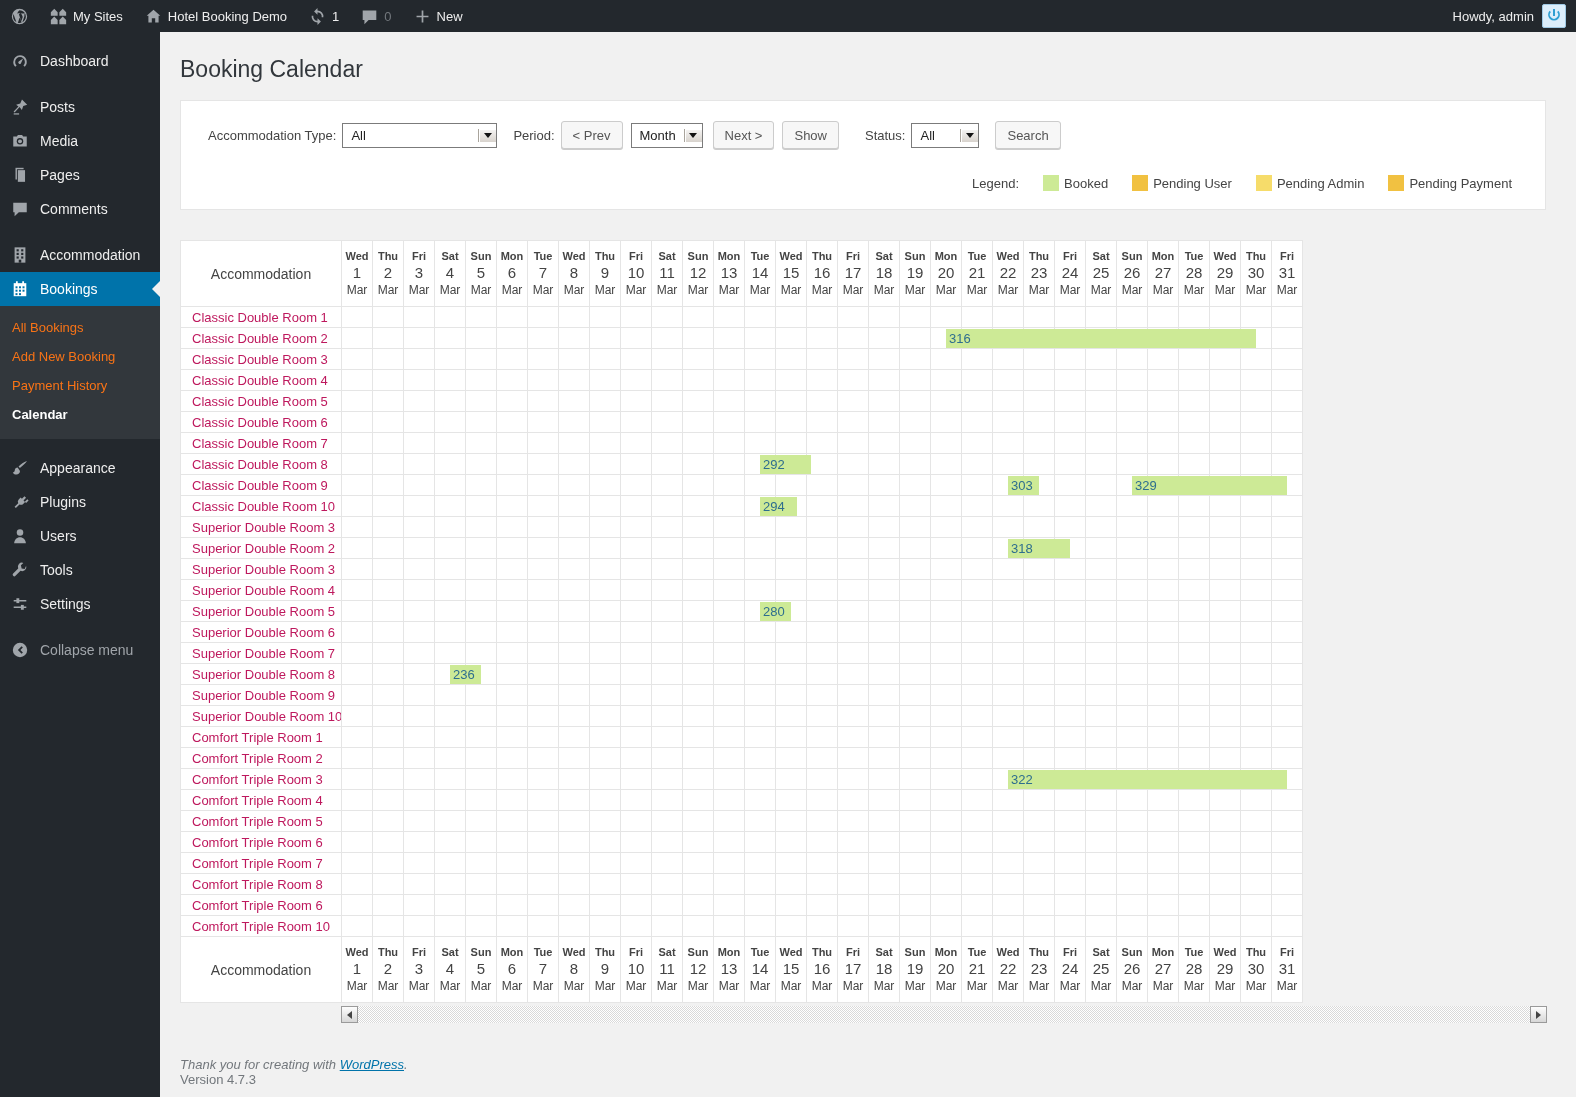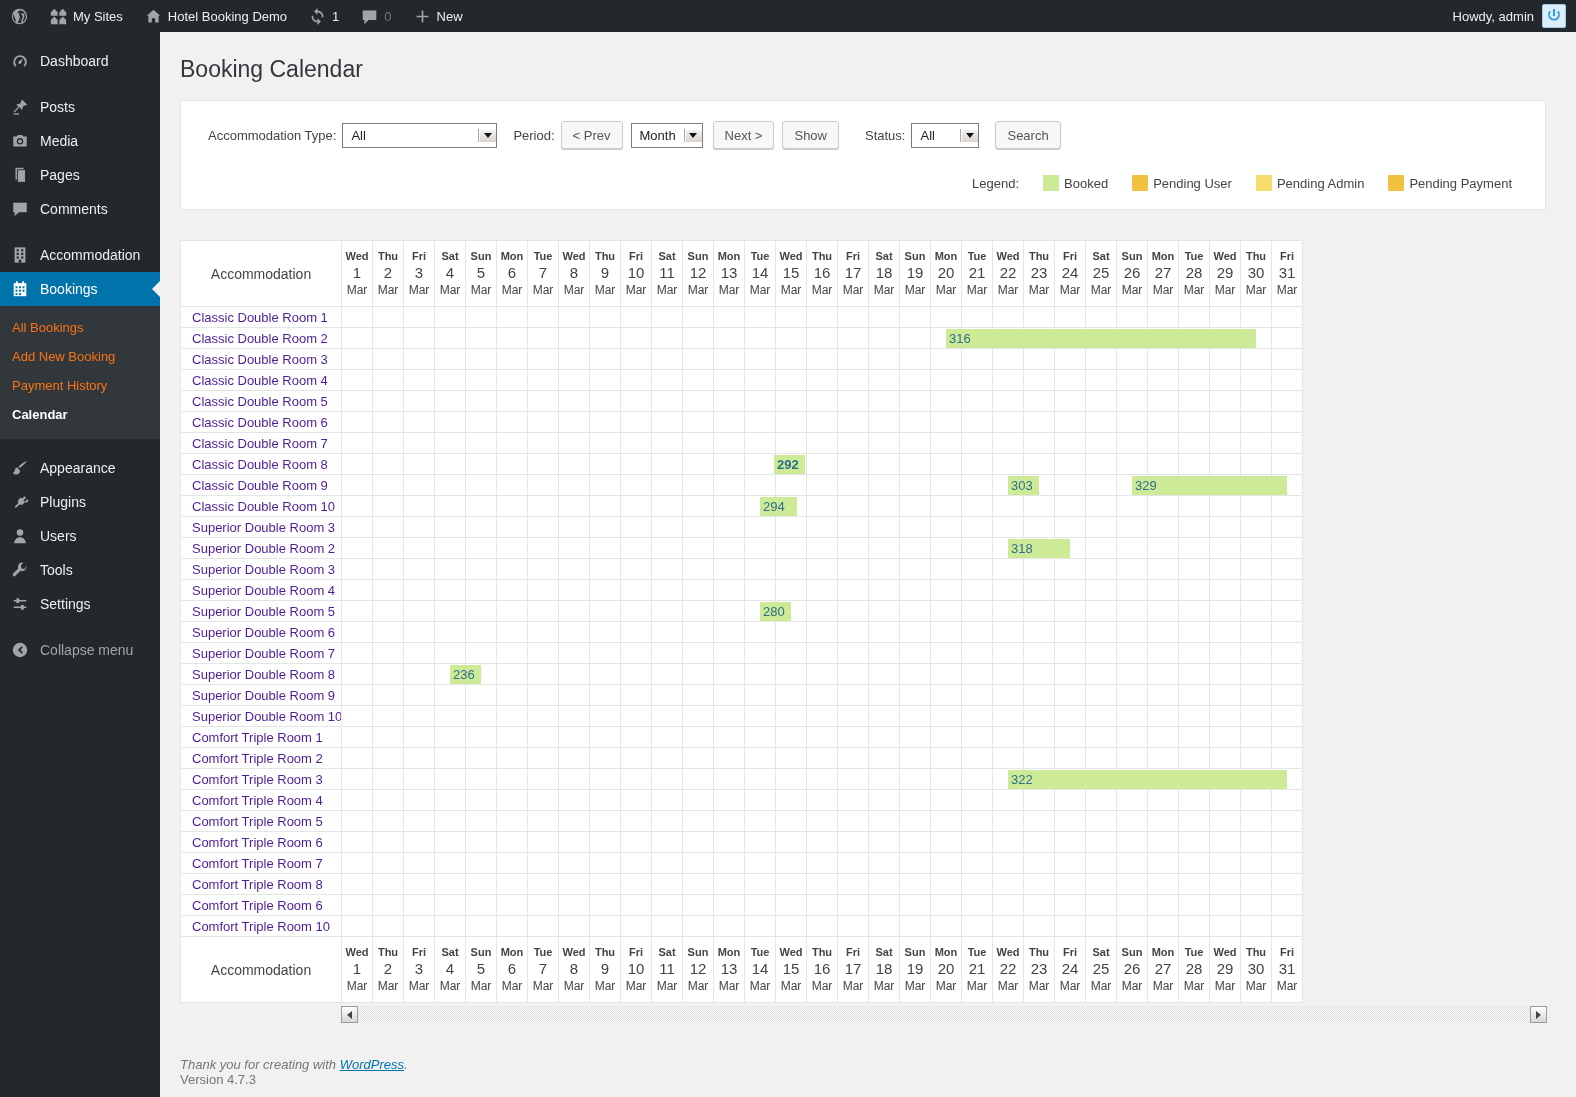--- a/index.html
+++ b/index.html
@@ -53,21 +53,21 @@
   
   #calwrap { margin-top:30px; position:relative; }
   table.cal { border-collapse:separate; border-spacing:0; table-layout:fixed; background:#fff; border-top:1px solid #e5e5e5; border-left:1px solid #e5e5e5; width:1122px; }
   .cal th, .cal td { border-right:1px solid #e5e5e5; border-bottom:1px solid #e5e5e5; font-weight:normal; }
   th.acc { width:161px; font-size:14px; color:#444; text-align:center; vertical-align:middle; height:66px; }
   th.day { width:31px; text-align:center; color:#444; padding:5px 0 4px; line-height:1.25; }
   th.day .dow { font-size:11px; font-weight:bold; display:block; }
   th.day .dnum { font-size:15px; display:block; }
   th.day .mon { font-size:12px; display:block; }
   td.room { width:161px; height:21px; padding:0 4px 0 11px; font-size:13px; white-space:nowrap; overflow:hidden; }
-  td.room a { color:#4c1d95; text-decoration:none; cursor:pointer; }
+  td.room a { color:#be185d; text-decoration:none; cursor:pointer; }
   td.timeline { width:961px; height:21px; padding:0; position:relative;
     background-image:repeating-linear-gradient(to right, transparent 0px, transparent 30px, #e5e5e5 30px, #e5e5e5 31px); }
   .bar { position:absolute; top:1px; height:19px; line-height:19px; padding-left:3px; font-size:13px; color:#2e6e8e; cursor:pointer; overflow:hidden; white-space:nowrap; }
 
   
   #hscroll { position:relative; margin:3px 0 0 161px; width:1206px; height:17px;
     background-color:#fff;
     background-image:linear-gradient(45deg,#d9d9d9 25%,transparent 25%,transparent 75%,#d9d9d9 75%),
                      linear-gradient(45deg,#d9d9d9 25%,transparent 25%,transparent 75%,#d9d9d9 75%);
     background-size:2px 2px; background-position:0 0,1px 1px; }
@@ -507,21 +507,21 @@
             <td class="room"><a>Classic Double Room 6</a></td>
             <td class="timeline" colspan="31"></td>
           </tr>
           <tr>
             <td class="room"><a>Classic Double Room 7</a></td>
             <td class="timeline" colspan="31"></td>
           </tr>
           <tr>
             <td class="room"><a>Classic Double Room 8</a></td>
             <td class="timeline" colspan="31">
-              <div class="bar" style="left: 432px; width: 31px; background: rgb(205, 234, 150); font-weight: bold;">292</div>
+              <div class="bar" style="left: 418px; width: 51px; background: rgb(205, 234, 150);">292</div>
             </td>
           </tr>
           <tr>
             <td class="room"><a>Classic Double Room 9</a></td>
             <td class="timeline" colspan="31">
               <div class="bar" style="left: 666px; width: 31px; background: rgb(205, 234, 150);">303</div>
               <div class="bar" style="left: 790px; width: 155px; background: rgb(205, 234, 150);">329</div>
             </td>
           </tr>
           <tr>

